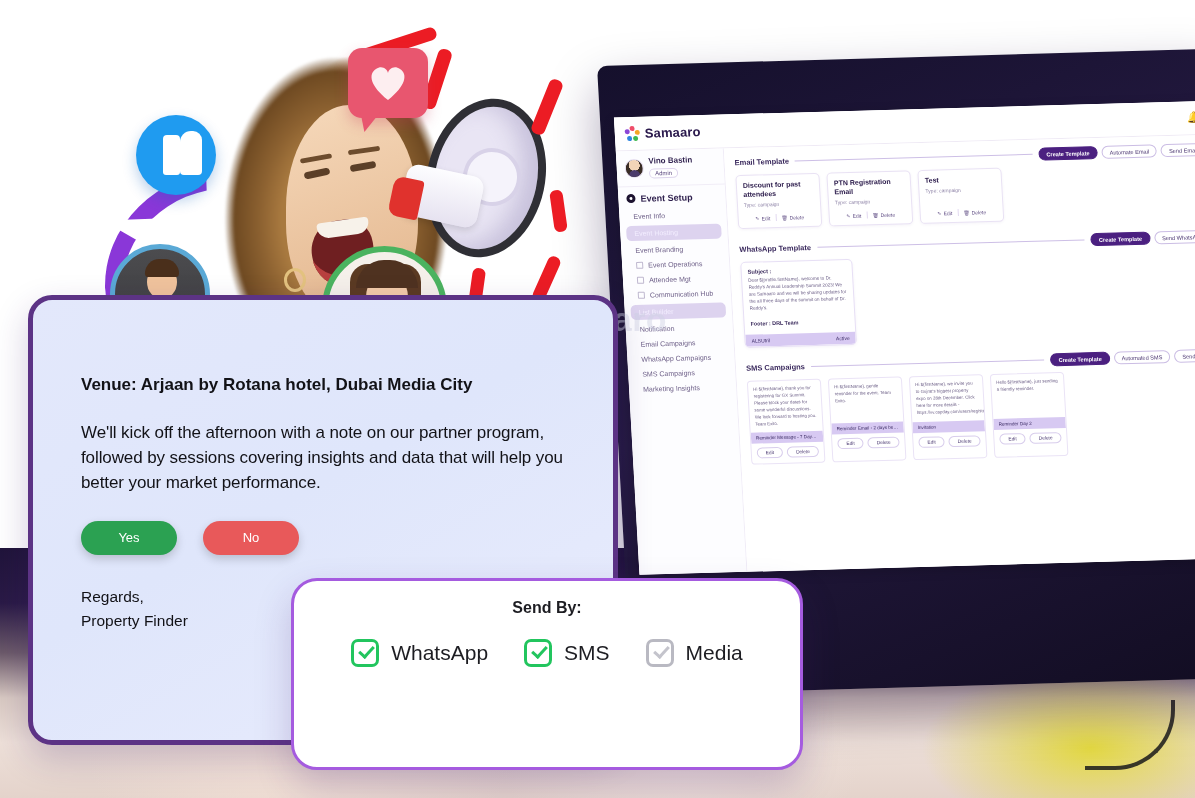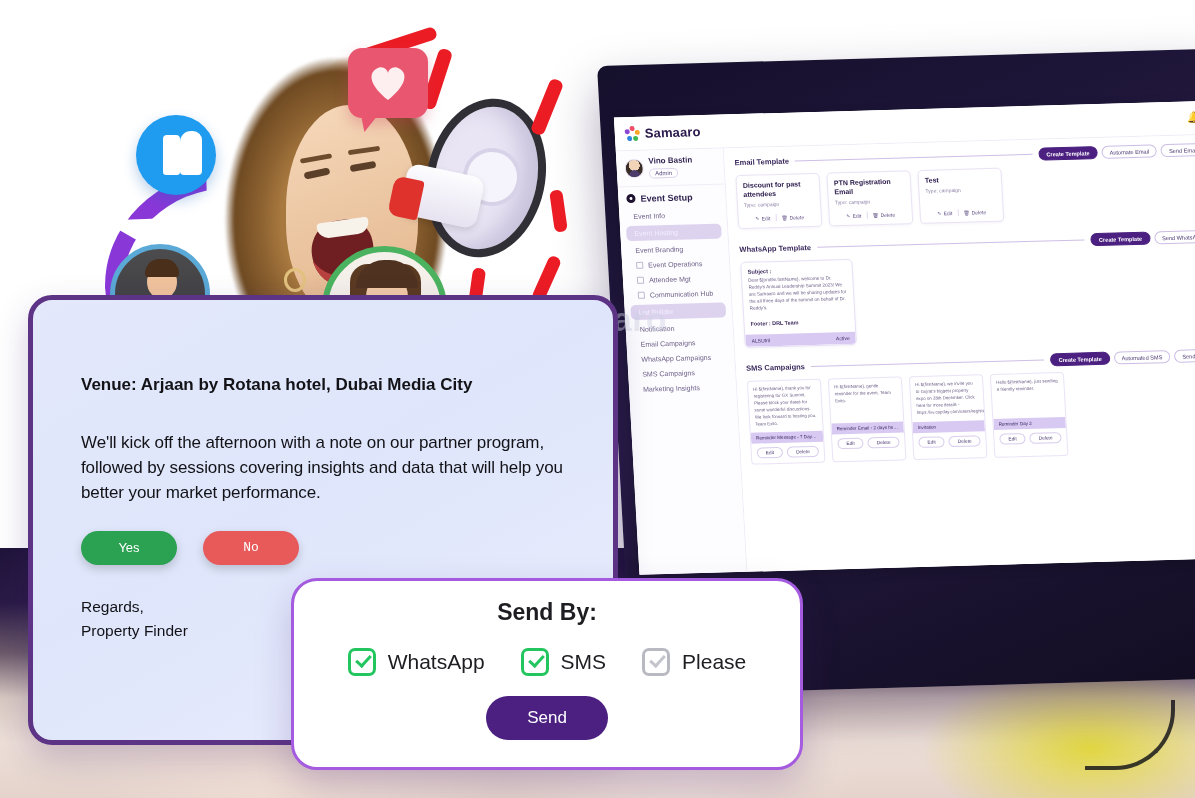--- a/index.html
+++ b/index.html
@@ -300,38 +300,38 @@
     position:absolute; left:28px; top:295px; width:590px; height:450px;
     background: linear-gradient(150deg,#e3e8fb 0%, #dfe6fb 45%, #e9ecfd 100%);
     border:5px solid #5c3385; border-radius:24px;
     box-shadow: 0 14px 34px rgba(60,30,110,.22);
     padding: 72px 0 0 48px;
     color:#121217;
   }
   .em-t { font-size:17px; line-height:1.48; margin-bottom:22px; letter-spacing:-.1px; }
   .em-greet { font-size:17px; margin-bottom:26px; }
   .em-greet b{ font-weight:700; }
-  .em-venue { font-size:17px; font-weight:700; line-height:1.5; margin-bottom:32px; }
+  .em-venue { font-size:17px; font-weight:700; line-height:1.5; margin-bottom:22px; }
   .em-btns { display:flex; gap:26px; margin:26px 0 30px 0; }
   .ebtn { width:96px; height:34px; border-radius:20px; color:#fff; font-size:13px;
           display:flex; align-items:center; justify-content:center;
           box-shadow:0 4px 10px rgba(0,0,0,.18); }
   .ebtn.yes{ background:#2ba152; }
-  .ebtn.no { background:#e8595a;font-family:Liberation Mono, monospace; }
+  .ebtn.no { background:#e8595a; }
   .em-sign { font-size:15.5px; line-height:1.55; }
 
   
   .modal {
     position:absolute; left:291px; top:578px; width:512px; height:192px;
     background:#fff; border:3px solid #a55bdf; border-radius:26px;
     box-shadow: 0 16px 36px rgba(70,30,120,.22);
     display:flex; flex-direction:column; align-items:center;
     padding-top:18px;
   }
-  .modal-title { font-size:23px; font-weight:700; color:#1d1d22; margin-bottom:22px; }
+  .modal-title { font-size:16px; font-weight:700; color:#1d1d22; margin-bottom:22px; }
   .opts { display:flex; align-items:flex-end; gap:36px; margin-bottom:20px; }
   .opt { display:flex; align-items:center; gap:12px; }
   .cbx { width:28px; height:28px; border-radius:7px; border:3px solid #b9b9c2;
          position:relative; background:#fff; }
   .cbx .tick{ position:absolute; left:5px; top:4px; width:15px; height:9px;
               border-left:3.4px solid #c4c4cc; border-bottom:3.4px solid #c4c4cc;
               transform: rotate(-48deg); }
   .cbx.on { border-color:#22c55e; }
   .cbx.on .tick{ border-color:#22c55e; }
   .opt-label{ font-size:21px; color:#1d1d22; }
@@ -638,19 +638,18 @@
       <label class="opt">
         <span class="cbx on">
             <span class="tick"></span>
           </span>
         <span class="opt-label">SMS</span>
       </label>
       <label class="opt">
         <span class="cbx">
             <span class="tick"></span>
           </span>
-        <span class="opt-label">Please</span>
+        <span class="opt-label">Media</span>
       </label>
     </div>
-    <button class="send-btn">Send</button>
   </div>
 
 </div>
 
 </body></html>

